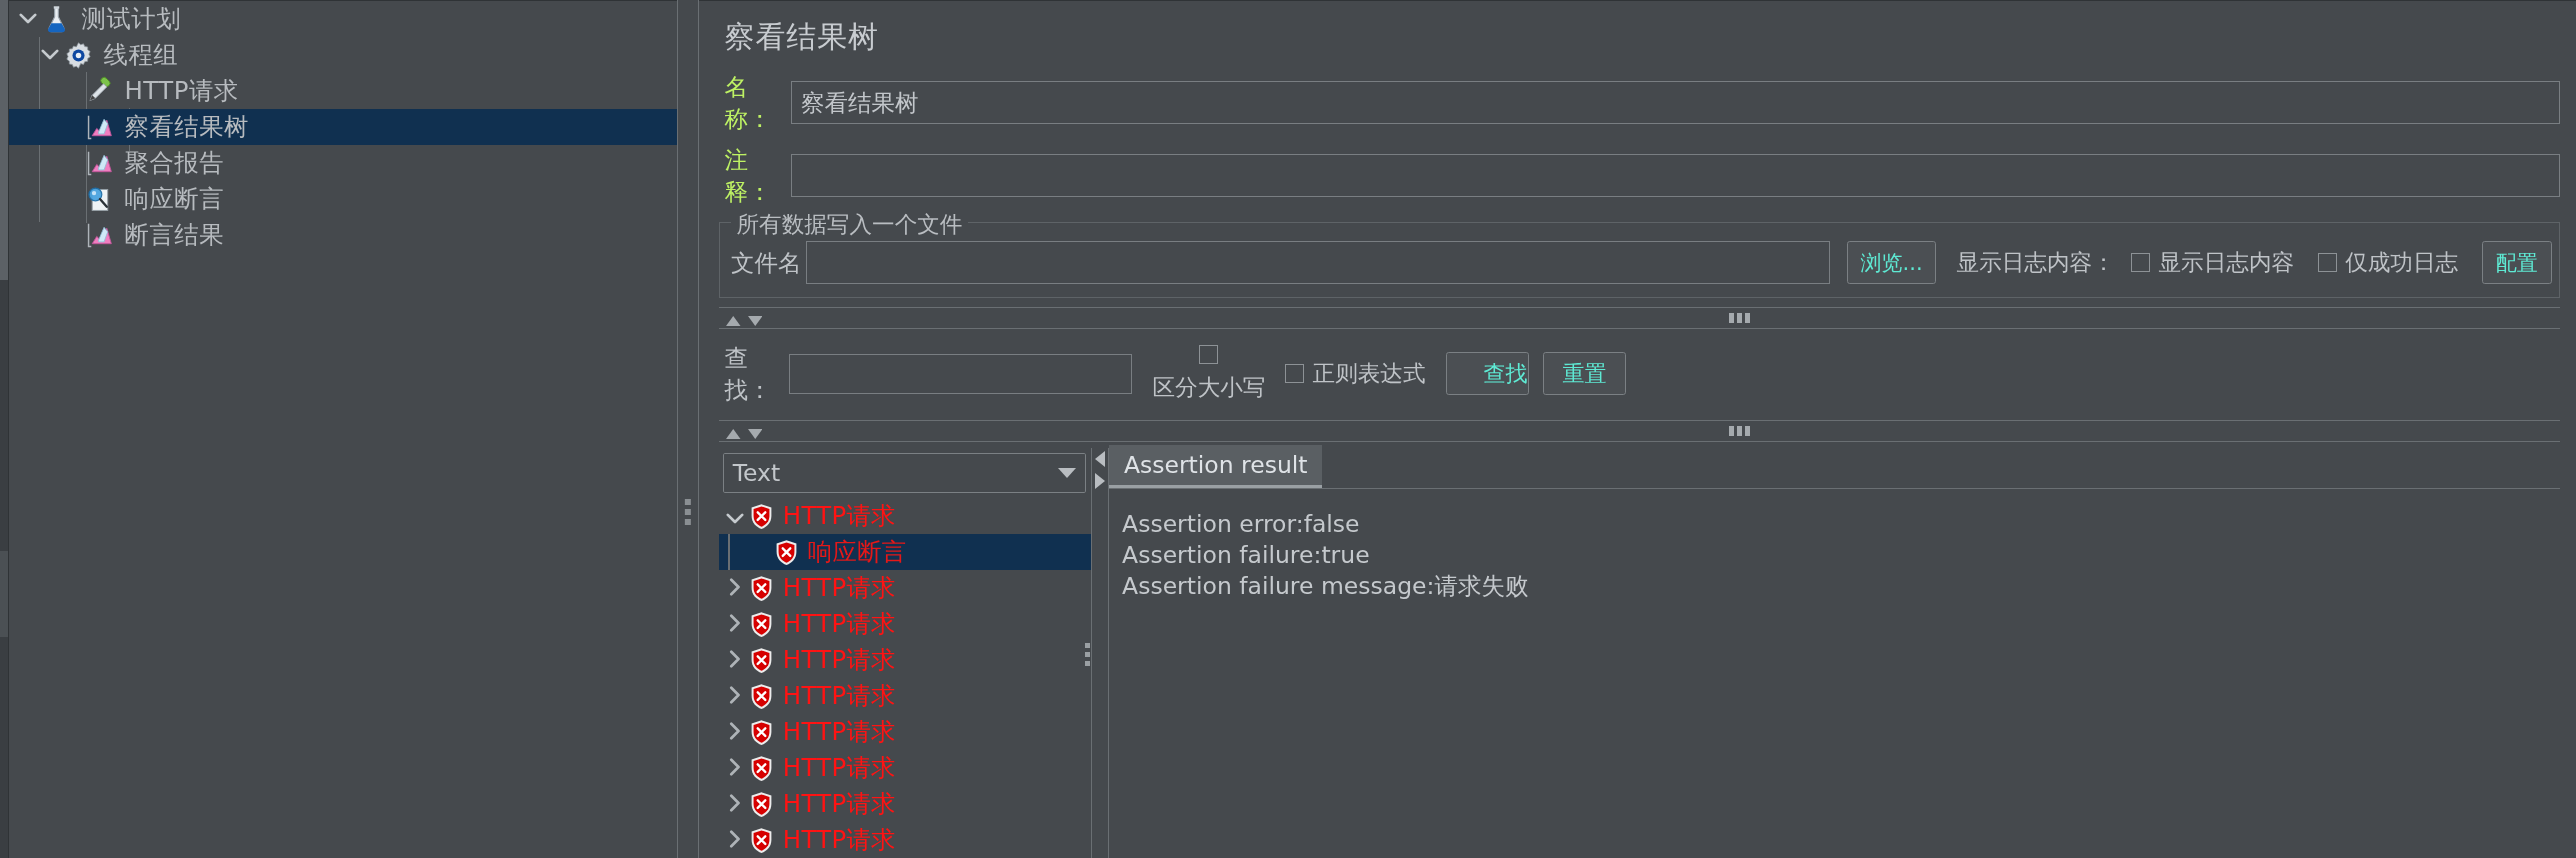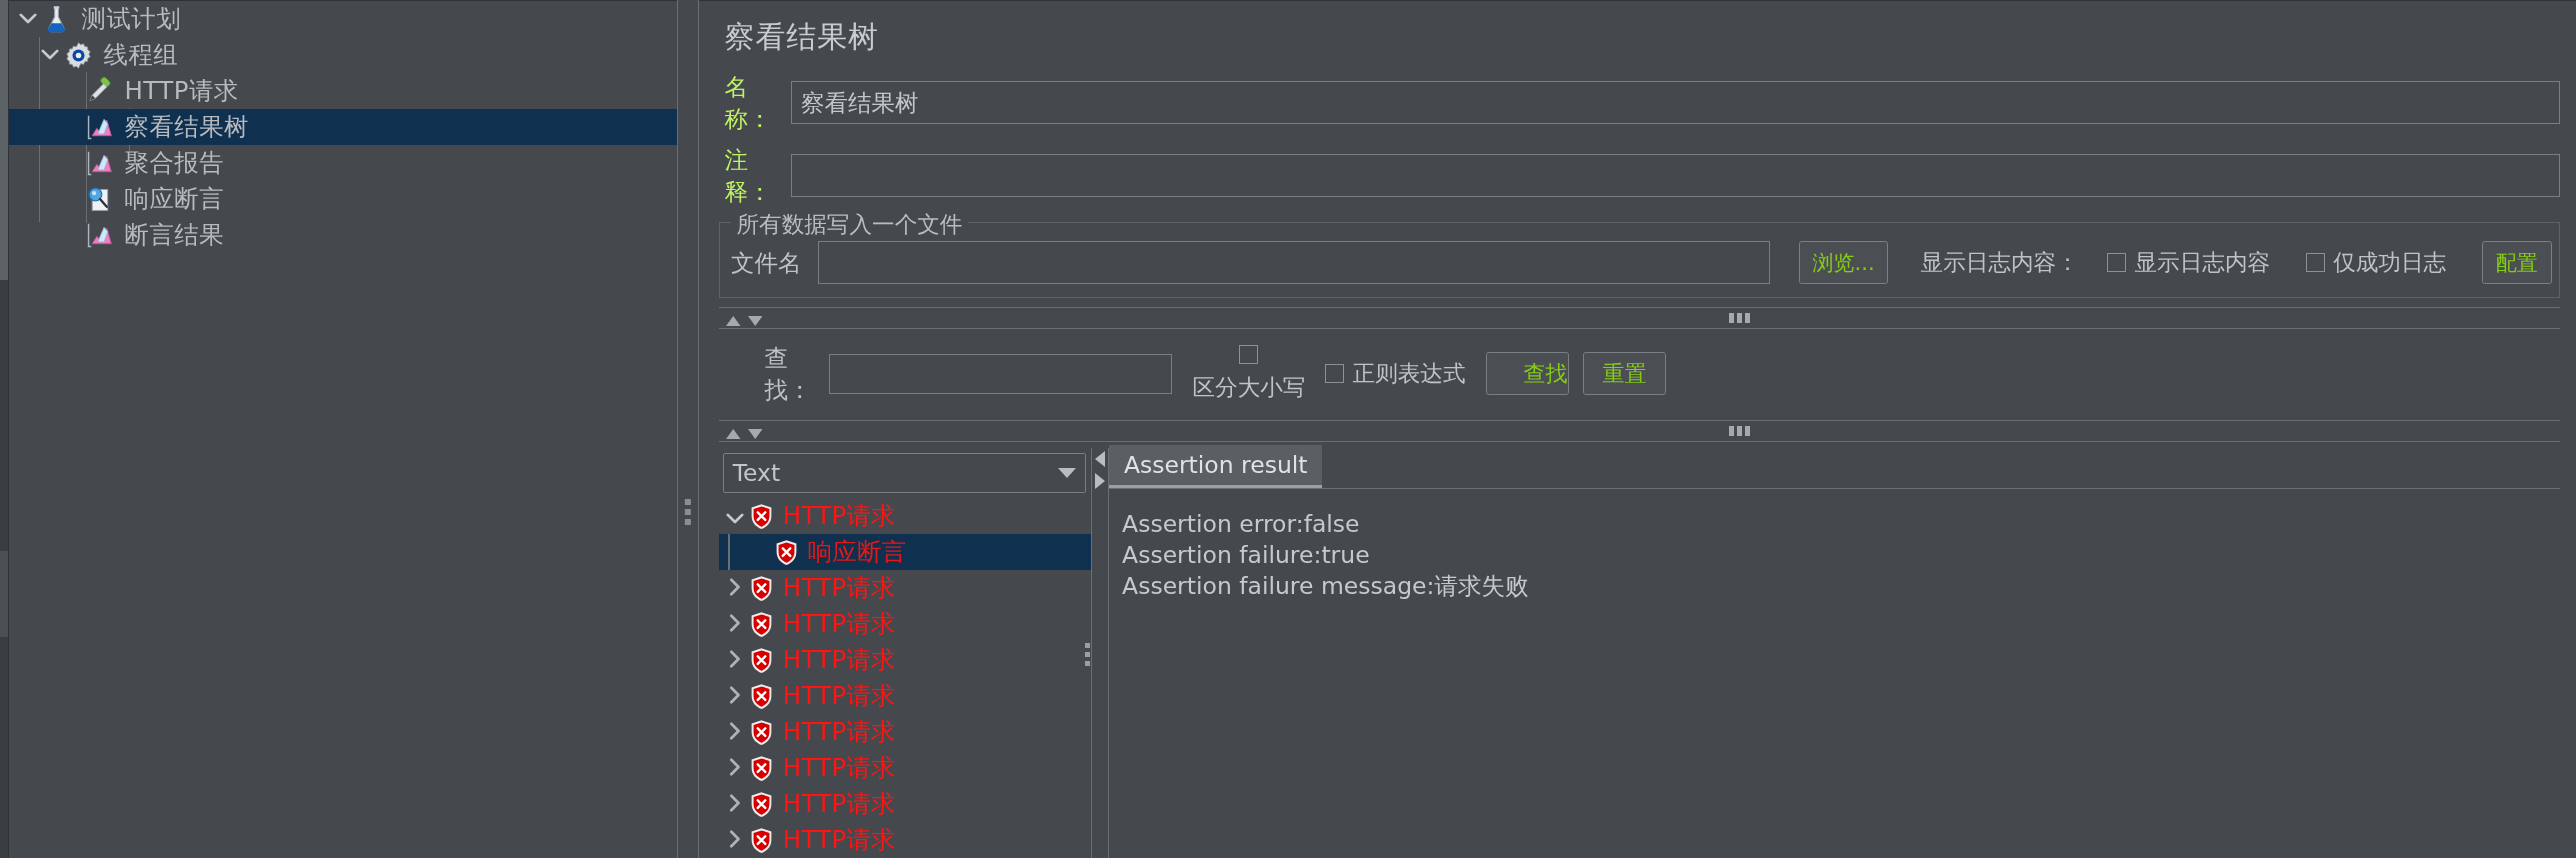--- a/index.html
+++ b/index.html
@@ -181,32 +181,32 @@
     top: -14.5px;
     left: 11px;
     background: #45494d;
     padding: 0 5.4px;
     font-size: 22.6px;
     color: #b9bdc1;
   }
   .gb-inner {
     display: flex;
     align-items: center;
-    gap: 16px;
+    gap: 4px;
   }
   .gb-inner .lbl-fn {
     flex: 0 0 71px;
     font-size: 23.5px;
     color: #bfc3c7;
     padding-left: 3.6px;
   }
   .btn {
     background: #4b4f53;
     border: 0.9px solid #7b8084;
-    color: #84cc16;
+    color: #5eead4;
     font-size: 22px;
     font-family: inherit;
     padding: 0 12.7px;
     height: 43px;
     line-height: 42px;
     box-sizing: border-box;
     border-radius: 2.7px;
     cursor: default;
     white-space: nowrap;
   }
@@ -258,21 +258,20 @@
     background: #a5aaae;
     display: block;
   }
 
   
   .search-row {
     display: flex;
     align-items: center;
     gap: 0;
     padding: 7.2px 0 5.4px 0;
-    margin-left: 40px;
   }
   .search-row .lbl-s {
     flex: 0 0 65px;
     font-size: 23.5px;
     padding-left: 5.4px;
     color: #bfc3c7;
   }
   .search-input {
     width: 343px;
     height: 40px;

